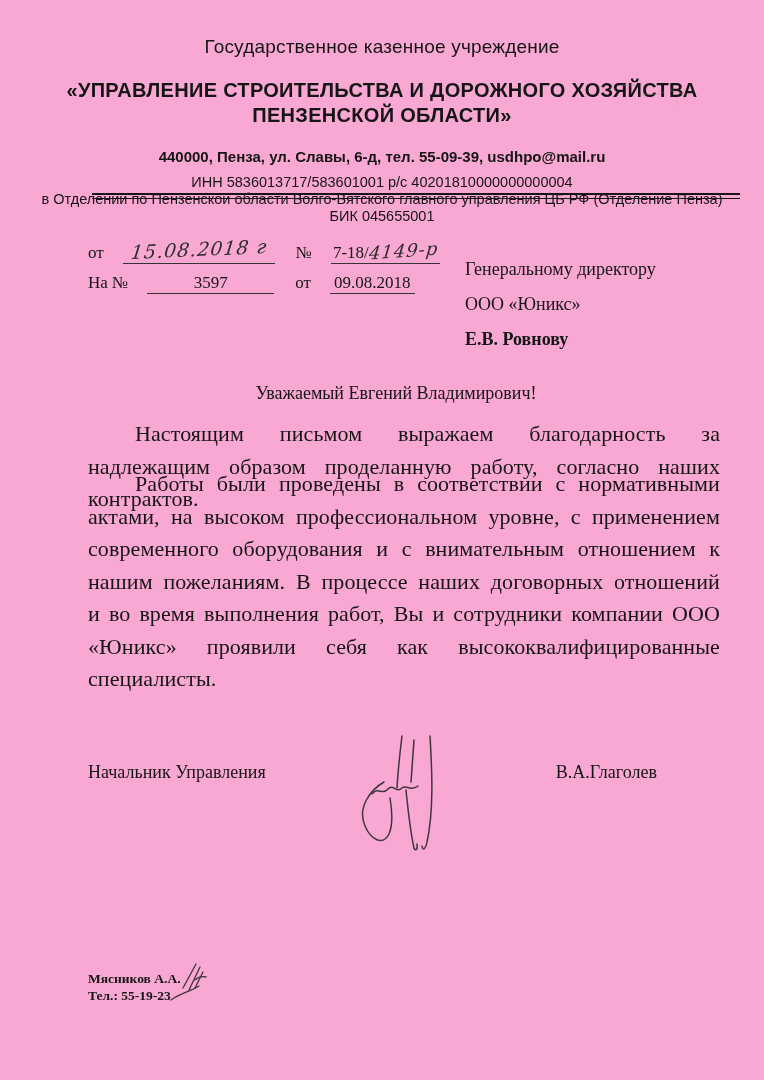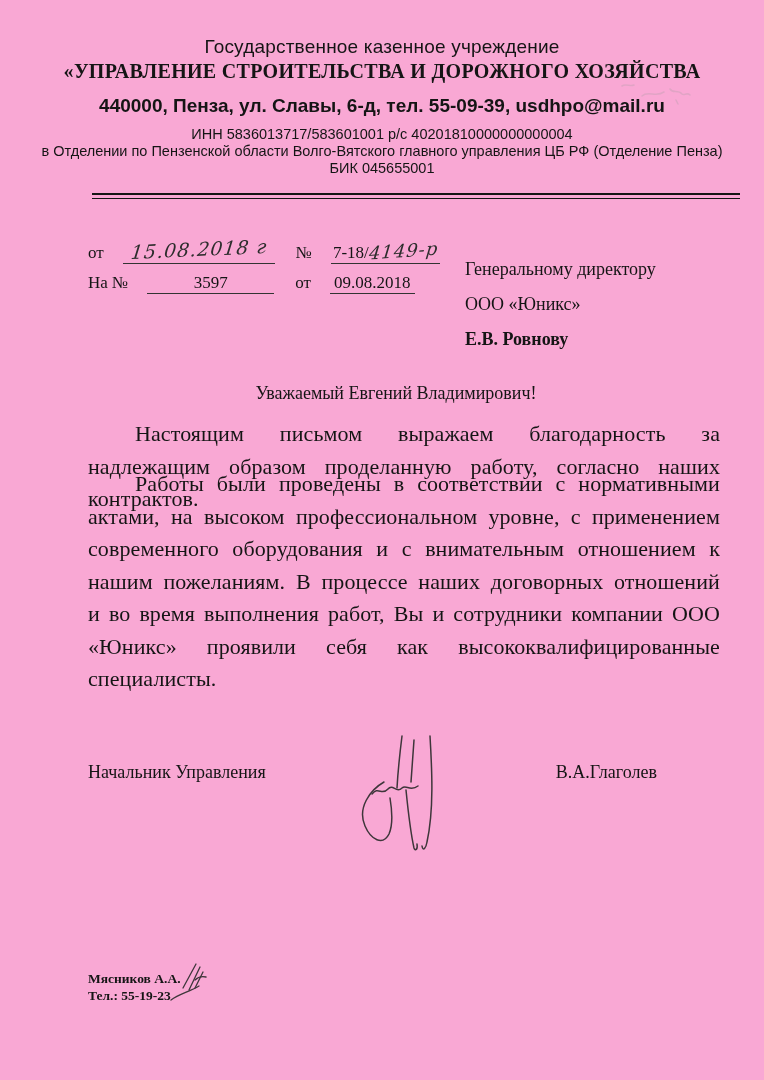--- a/index.html
+++ b/index.html
@@ -13,28 +13,28 @@
   }
   .page{position:absolute;inset:0;background:#f9a8d4;}
 
   
   .letterhead{position:absolute;top:36px;left:0;width:764px;text-align:center;}
   .inst-type{
     font-family:"Liberation Sans", sans-serif;
     font-size:19px;letter-spacing:.2px;
   }
   .org-name{
-    margin-top:1px;
-    font-family:Liberation Serif, serif;
+    margin-top:20px;
+    font-family:Liberation Sans, sans-serif;
     font-weight:bold;font-size:20px;line-height:25px;letter-spacing:.3px;
   }
   .addr-line{
-    margin-top:11px;
+    margin-top:20px;
     font-family:"Liberation Sans", sans-serif;
-    font-weight:bold;font-size:19px;
+    font-weight:bold;font-size:15px;
   }
   .bank-lines{
     margin-top:9px;
     font-family:"Liberation Sans", sans-serif;
     font-size:14.5px;line-height:17px;
   }
   .smudge{position:absolute;left:618px;top:80px;width:78px;height:28px;opacity:.45;}
 
   .rule{
     position:absolute;top:193px;left:92px;width:648px;height:3px;
@@ -98,20 +98,21 @@
 </style>
 </head>
 <body>
 
 <div class="page">
 
   <header class="letterhead">
     <div class="inst-type">Государственное казенное учреждение</div>
     <div class="org-name">
       <div>«УПРАВЛЕНИЕ СТРОИТЕЛЬСТВА И ДОРОЖНОГО ХОЗЯЙСТВА</div>
+      <div>ПЕНЗЕНСКОЙ ОБЛАСТИ»</div>
     </div>
     <div class="addr-line">440000, Пенза, ул. Славы, 6-д, тел. 55-09-39, usdhpo@mail.ru</div>
     <div class="bank-lines">
       <div>ИНН 5836013717/583601001 р/с 40201810000000000004</div>
       <div>в Отделении по Пензенской области Волго-Вятского главного управления ЦБ РФ (Отделение Пенза)</div>
       <div>БИК 045655001</div>
     </div>
   </header>
 
   <div class="smudge">

